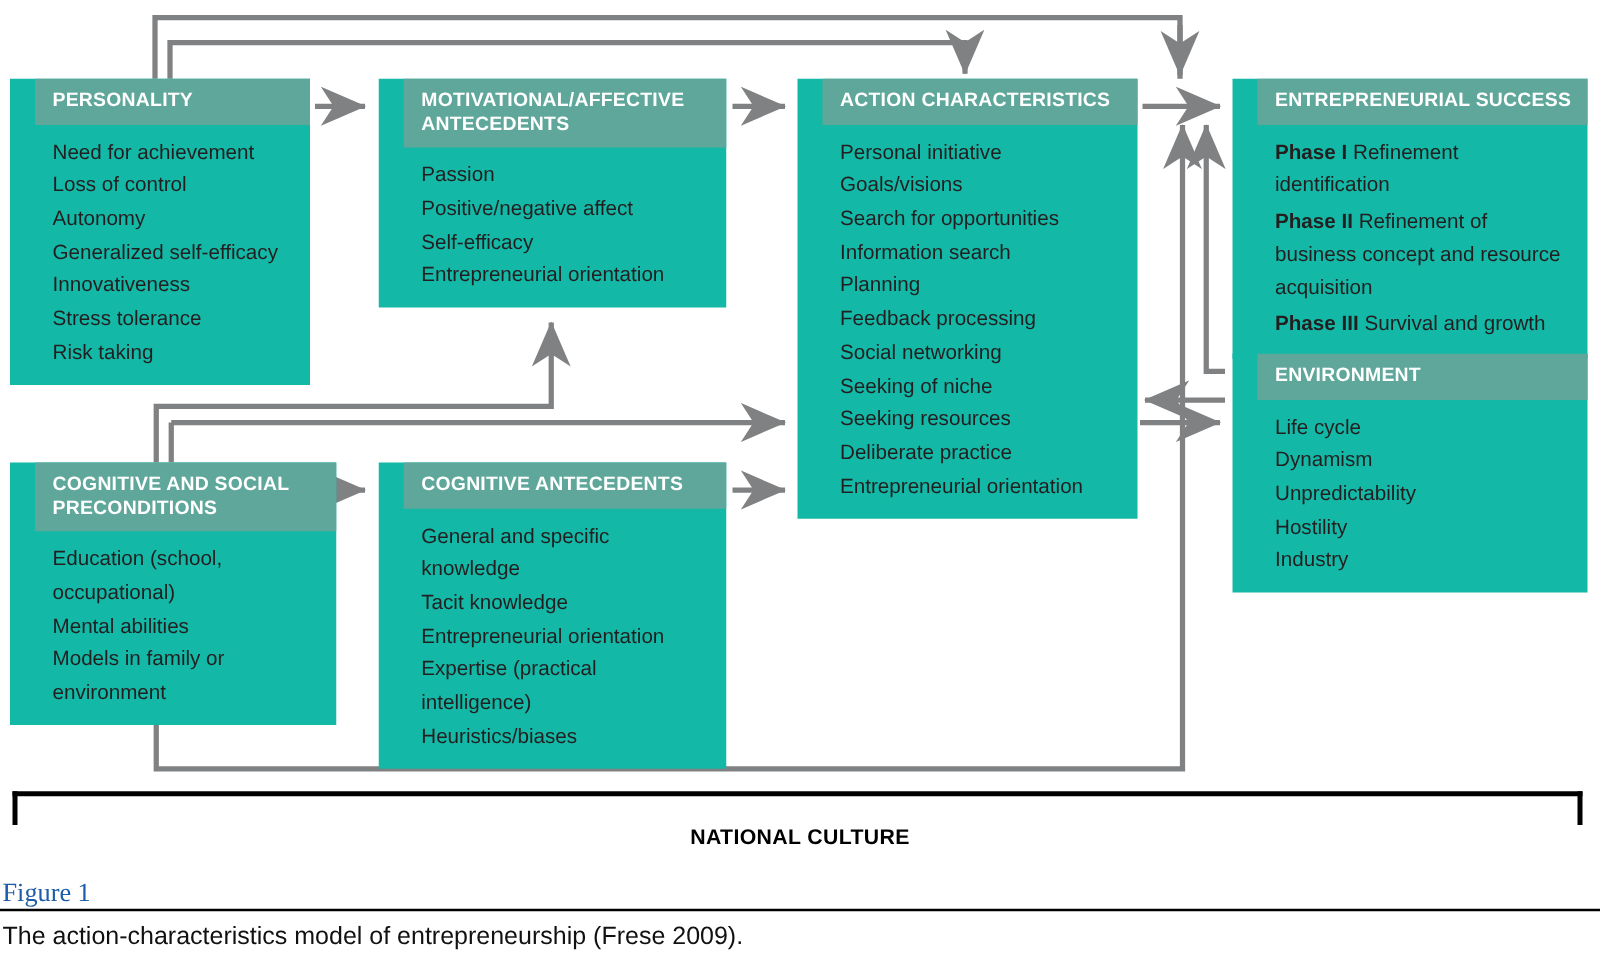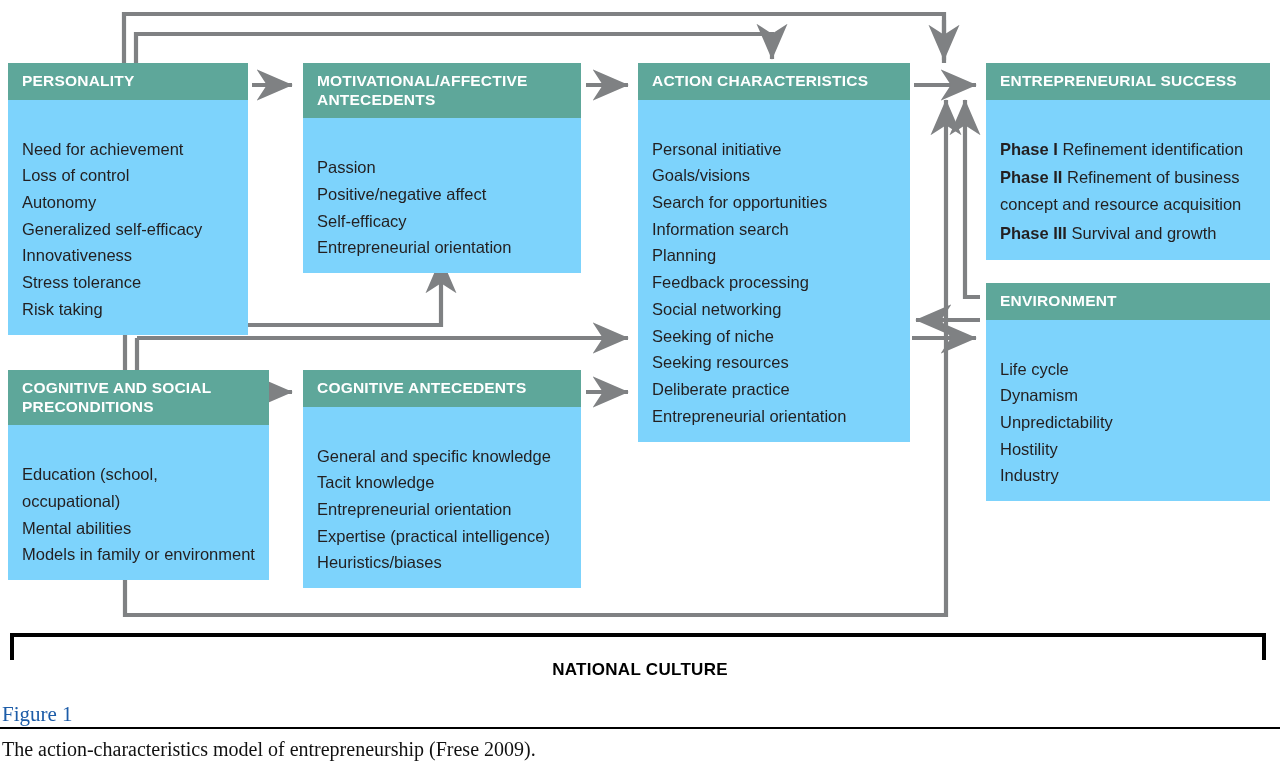--- a/index.html
+++ b/index.html
@@ -3,47 +3,47 @@
 <meta charset="utf-8">
 <title>Action-characteristics model of entrepreneurship</title>
 <style>
   html,body{margin:0;padding:0;background:#ffffff;}
   body{width:1280px;height:775px;font-family:"Liberation Sans",sans-serif;
        -webkit-font-smoothing:antialiased;}
   #stage{position:relative;width:1280px;height:775px;overflow:hidden;background:#fff;}
 
   #arrow-layer{position:absolute;left:0;top:0;width:1280px;height:775px;}
 
-  .box{position:absolute;background:#7dd3fc;box-sizing:border-box;}
+  .box{position:absolute;background:#14b8a6;box-sizing:border-box;padding-left:20px;}
   .box-header{background:#5ea79a;color:#ffffff;font-weight:bold;
       font-size:15.5px;letter-spacing:0.2px;line-height:1.2;
       padding:9px 12px 9px 14px;box-sizing:border-box;}
   .box-body{padding:9px 12px 12px 14px;color:#231f20;font-size:16.5px;
-      line-height:1.62;box-sizing:border-box;margin-top:27px;}
+      line-height:1.62;box-sizing:border-box;}
   .box-body .item{white-space:pre-line;}
   .box-body .phase{margin-bottom:2px;}
   .box-body .phase b{font-weight:bold;}
 
   #personality{left:8px;top:63px;width:240px;}
   #motivational{left:303px;top:63px;width:278px;}
   #action{left:638px;top:63px;width:272px;}
   #success{left:986px;top:63px;width:284px;}
   #environment{left:986px;top:283px;width:284px;}
   #cognitive-pre{left:8px;top:370px;width:261px;}
   #cognitive-ant{left:303px;top:370px;width:278px;}
 
   #national-culture-label{position:absolute;left:0;top:660px;width:1280px;
       text-align:center;font-weight:bold;font-size:17px;color:#000;
       letter-spacing:0.3px;}
 
   #caption{position:absolute;left:0;top:702px;width:1280px;}
   #figure-label{font-family:"Liberation Serif",serif;font-size:21px;
       color:#1c5ca8;padding:0 0 0 2px;}
   #caption-rule{height:2px;background:#000;margin:0 0 0 0;width:1280px;}
-  #caption-text{font-family:Liberation Serif, serif;font-size:20px;
+  #caption-text{font-family:Liberation Sans, sans-serif;font-size:20px;
       color:#111;padding:9px 0 0 2px;}
 </style>
 </head>
 <body>
 
 <div id="stage">
 
   <svg id="arrow-layer" viewBox="0 0 1280 775" xmlns="http://www.w3.org/2000/svg">
     <defs>
       <marker id="ah" markerWidth="9" markerHeight="8" refX="8.4" refY="4" orient="auto" markerUnits="strokeWidth">

